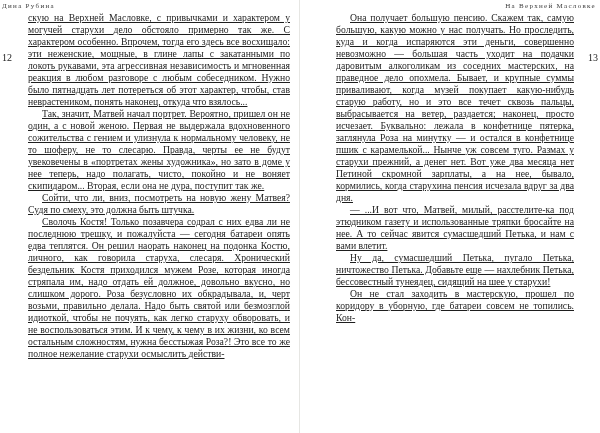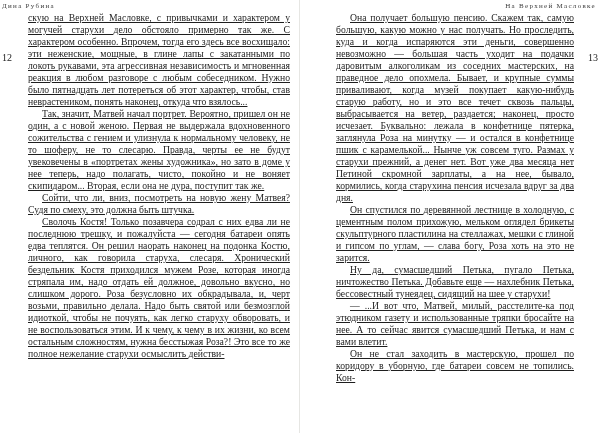--- a/index.html
+++ b/index.html
@@ -72,22 +72,21 @@
         <p class="para">Сойти, что ли, вниз, посмотреть на новую жену Матвея? Судя по смеху, это должна быть штучка.</p>
         <p class="para">Сволочь Костя! Только позавчера содрал с них едва ли не последнюю трешку, и пожалуйста — сегодня батареи опять едва теплятся. Он решил наорать наконец на подонка Костю, личного, как говорила старуха, слесаря. Хронический бездельник Костя приходился мужем Розе, которая иногда стряпала им, надо отдать ей должное, довольно вкусно, но слишком дорого. Роза безусловно их обкрадывала, и, черт возьми, правильно делала. Надо быть святой или безмозглой идиоткой, чтобы не почуять, как легко старуху обворовать, и не воспользоваться этим. И к чему, к чему в их жизни, ко всем остальным сложностям, нужна бесстыжая Роза?! Это все то же полное нежелание старухи осмыслить действи-</p>
       </div>
   </div>
 
   <div class="page page-right">
     <div class="running-header">На Верхней Масловке</div>
     <div class="page-number">13</div>
     <div class="body-text">
         <p class="para">Она получает большую пенсию. Скажем так, самую большую, какую можно у нас получать. Но проследить, куда и когда испаряются эти деньги, совершенно невозможно — большая часть уходит на подачки даровитым алкоголикам из соседних мастерских, на праведное дело опохмела. Бывает, и крупные суммы приваливают, когда музей покупает какую-нибудь старую работу, но и это все течет сквозь пальцы, выбрасывается на ветер, раздается; наконец, просто исчезает. Буквально: лежала в конфетнице пятерка, заглянула Роза на минутку — и остался в конфетнице пшик с карамелькой... Нынче уж совсем туго. Размах у старухи прежний, а денег нет. Вот уже два месяца нет Петиной скромной зарплаты, а на нее, бывало, кормились, когда старухина пенсия исчезала вдруг за два дня.</p>
-        <p class="para">Он спустился по деревянной лестнице в холодную, с цементным полом прихожую, мельком оглядел брикеты скульптурного пластилина на стеллажах, мешки с глиной и гипсом по углам, — слава богу, Роза хоть на это не зарится.</p>
+        <p class="para">— ...И вот что, Матвей, милый, расстелите-ка под этюдником газету и использованные тряпки бросайте на нее. А то сейчас явится сумасшедший Петька, и нам с вами влетит.</p>
         <p class="para">Ну да, сумасшедший Петька, пугало Петька, ничтожество Петька. Добавьте еще — нахлебник Петька, бессовестный тунеядец, сидящий на шее у старухи!</p>
-        <p class="para">— ...И вот что, Матвей, милый, расстелите-ка под этюдником газету и использованные тряпки бросайте на нее. А то сейчас явится сумасшедший Петька, и нам с вами влетит.</p>
         <p class="para">Он не стал заходить в мастерскую, прошел по коридору в уборную, где батареи совсем не топились. Кон-</p>
       </div>
   </div>
 
   <div class="gutter"></div>
 
 </div>
 
 </body></html>

